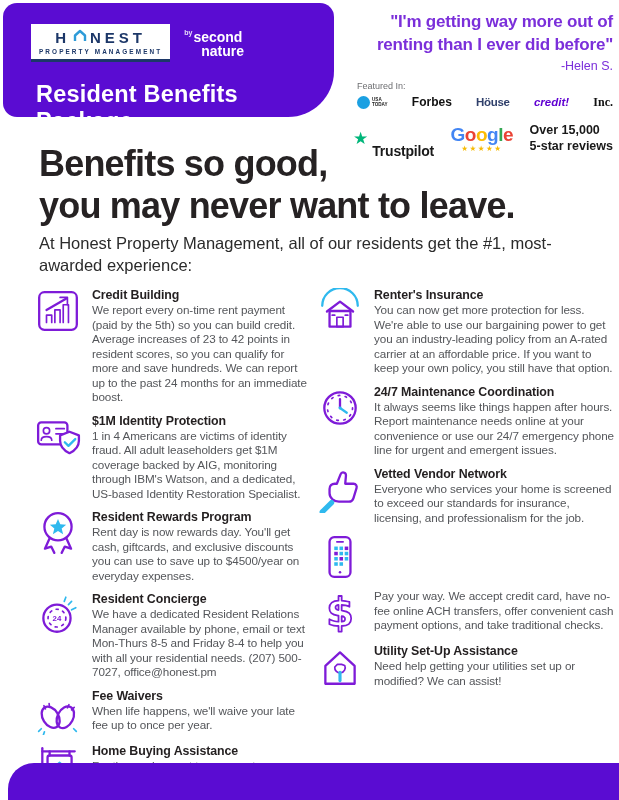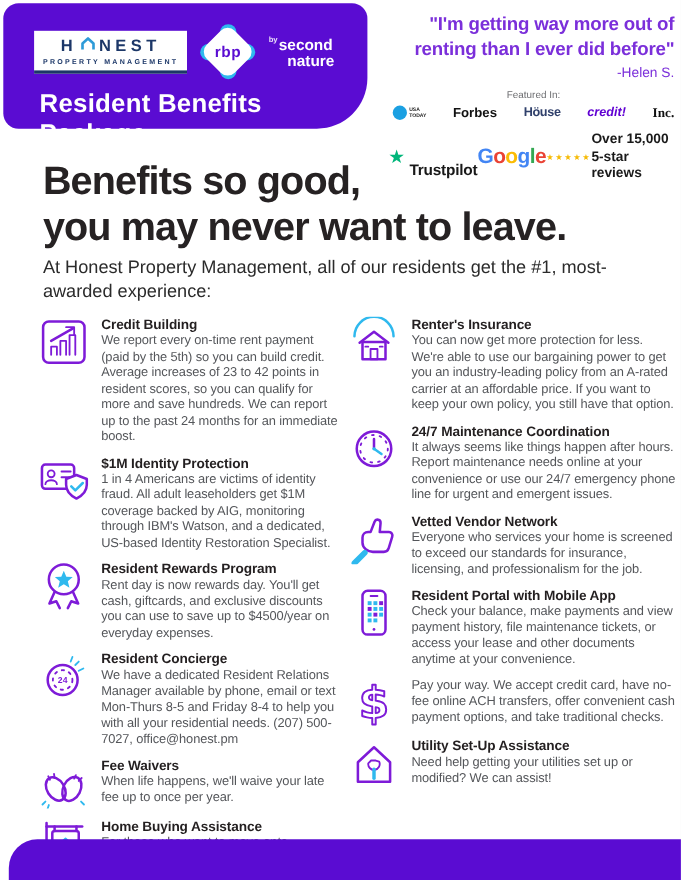--- a/index.html
+++ b/index.html
@@ -49,34 +49,34 @@
   .second-nature .by{font-size:7px;font-weight:bold;opacity:.85;vertical-align:top;margin-right:1px;}
   .sn-l1{font-size:14px;font-weight:bold;display:inline;}
   .sn-l2{font-size:14px;font-weight:bold;padding-left:17px;margin-top:-1px;}
   .package-title{
     position:absolute;left:33px;top:78px;color:#fff;font-size:23.5px;font-weight:bold;letter-spacing:.2px;
   }
   
   .top-right{position:absolute;left:347px;top:10px;width:266px;}
   .quote{color:var(--purple-quote);font-weight:bold;font-size:17px;line-height:1.38;text-align:right;letter-spacing:-.2px;}
   .quote-attr{color:var(--purple-quote);font-weight:normal;font-size:12.5px;text-align:right;margin-top:2px;}
-  .featured-label{color:#6d6e71;font-size:9px;margin-top:8px;margin-left:10px;text-align:center;}
+  .featured-label{color:#6d6e71;font-size:9px;margin-top:8px;margin-left:10px;}
   .press-row{display:flex;align-items:center;justify-content:space-between;margin-top:4px;margin-left:10px;}
   .usa-today{display:flex;align-items:center;gap:2px;}
   .usa-circle{width:13px;height:13px;border-radius:50%;background:#1BA0E2;}
   .usa-text{font-size:4.6px;font-weight:bold;color:#1a1a1a;line-height:1.1;}
   .forbes{font-family:Liberation Sans, sans-serif;font-weight:bold;font-size:12px;color:#111;}
   .housebeautiful{font-weight:bold;font-size:11.5px;color:#30406B;letter-spacing:-.3px;}
   .yahoo{font-weight:bold;font-style:italic;font-size:11.5px;color:#6001D2;}
   .inc{font-family:"Liberation Serif",serif;font-weight:bold;font-size:12px;color:#111;}
   .reviews-row{display:flex;align-items:center;justify-content:space-between;margin-top:9px;margin-left:6px;}
   .trustpilot{display:flex;align-items:center;gap:4px;}
   .tp-star{color:#00B67A;font-size:17px;line-height:1;}
   .tp-name{font-size:14px;font-weight:bold;color:#191919;letter-spacing:-.2px;margin-top:24px;}
-  .google{display:flex;flex-direction:row;align-items:center;line-height:1;}
+  .google{display:flex;flex-direction:column;align-items:center;line-height:1;}
   .google-word{font-size:19px;font-weight:bold;letter-spacing:-.5px;}
   .google-stars{font-size:7.5px;color:#F6BB06;letter-spacing:1.5px;margin-top:1px;}
   .review-count{font-size:12.5px;font-weight:bold;color:#191919;line-height:1.25;}
   
   .headline{position:absolute;left:39px;top:143px;color:#262223;font-weight:bold;
     font-size:36px;line-height:1.17;letter-spacing:-.8px;}
   .intro{position:absolute;left:39px;top:232px;width:545px;color:#2b2b2b;
     font-size:16.5px;line-height:1.35;}
   
   .benefits{position:absolute;left:34px;top:288px;right:5px;display:grid;
@@ -104,28 +104,20 @@
         <div class="honest-word">
           <span>H</span>
           <span class="house-glyph">
             <svg width="14" height="14" viewBox="0 0 14 14">
                 <path d="M2 12 V6.5 L7 2 L12 6.5 V12" fill="none" stroke="#2E9BD8" stroke-width="2.4" stroke-linejoin="round"></path>
               </svg>
           </span>
           <span>NEST</span>
         </div>
         <div class="honest-sub">PROPERTY MANAGEMENT</div>
-      </div>
-      <div class="rbp-badge">
-        <span class="dot n"></span>
-          <span class="dot s"></span>
-          <span class="dot w"></span>
-          <span class="dot e"></span>
-        <span class="rbp-diamond"></span>
-        <span class="rbp-text">rbp</span>
       </div>
       <div class="second-nature">
         <div class="sn-l1"><span class="by">by</span><span>second</span></div>
         <div class="sn-l2">nature</div>
       </div>
     </div>
     <div class="package-title">Resident Benefits Package</div>
   </div>
 
   <div class="top-right">
@@ -334,24 +326,20 @@
                 <rect x="26.5" y="17" width="3.4" height="3.4" class="cyf"></rect>
               <rect x="16.5" y="22" width="3.4" height="3.4" class="cyf"></rect>
                 <rect x="21.5" y="22" width="3.4" height="3.4" fill="#7E1BD8"></rect>
                 <rect x="26.5" y="22" width="3.4" height="3.4" class="cyf"></rect>
               <rect x="16.5" y="27" width="3.4" height="3.4" class="cyf"></rect>
                 <rect x="21.5" y="27" width="3.4" height="3.4" class="cyf"></rect>
             </g>
             <circle cx="22" cy="36.5" r="1.2" fill="#7E1BD8" stroke="none"></circle>
           </svg>
         </span>
-        <div class="item-text">
-          <h3>Resident Portal with Mobile App</h3>
-          <p>Check your balance, make payments and view payment history, file maintenance tickets, or access your lease and other documents anytime at your convenience.</p>
-        </div>
       </div>
 
       <div class="item">
         <span class="icon">
           <svg class="benefit" width="46" height="46" viewBox="0 0 44 44">
             <text x="22" y="35" text-anchor="middle" font-size="38" font-weight="bold" fill="none" stroke="#7E1BD8" stroke-width="1.7" font-family="DejaVu Sans, sans-serif">$</text>
           </svg>
         </span>
         <div class="item-text">
           <p>Pay your way. We accept credit card, have no-fee online ACH transfers, offer convenient cash payment options, and take traditional checks.</p>

